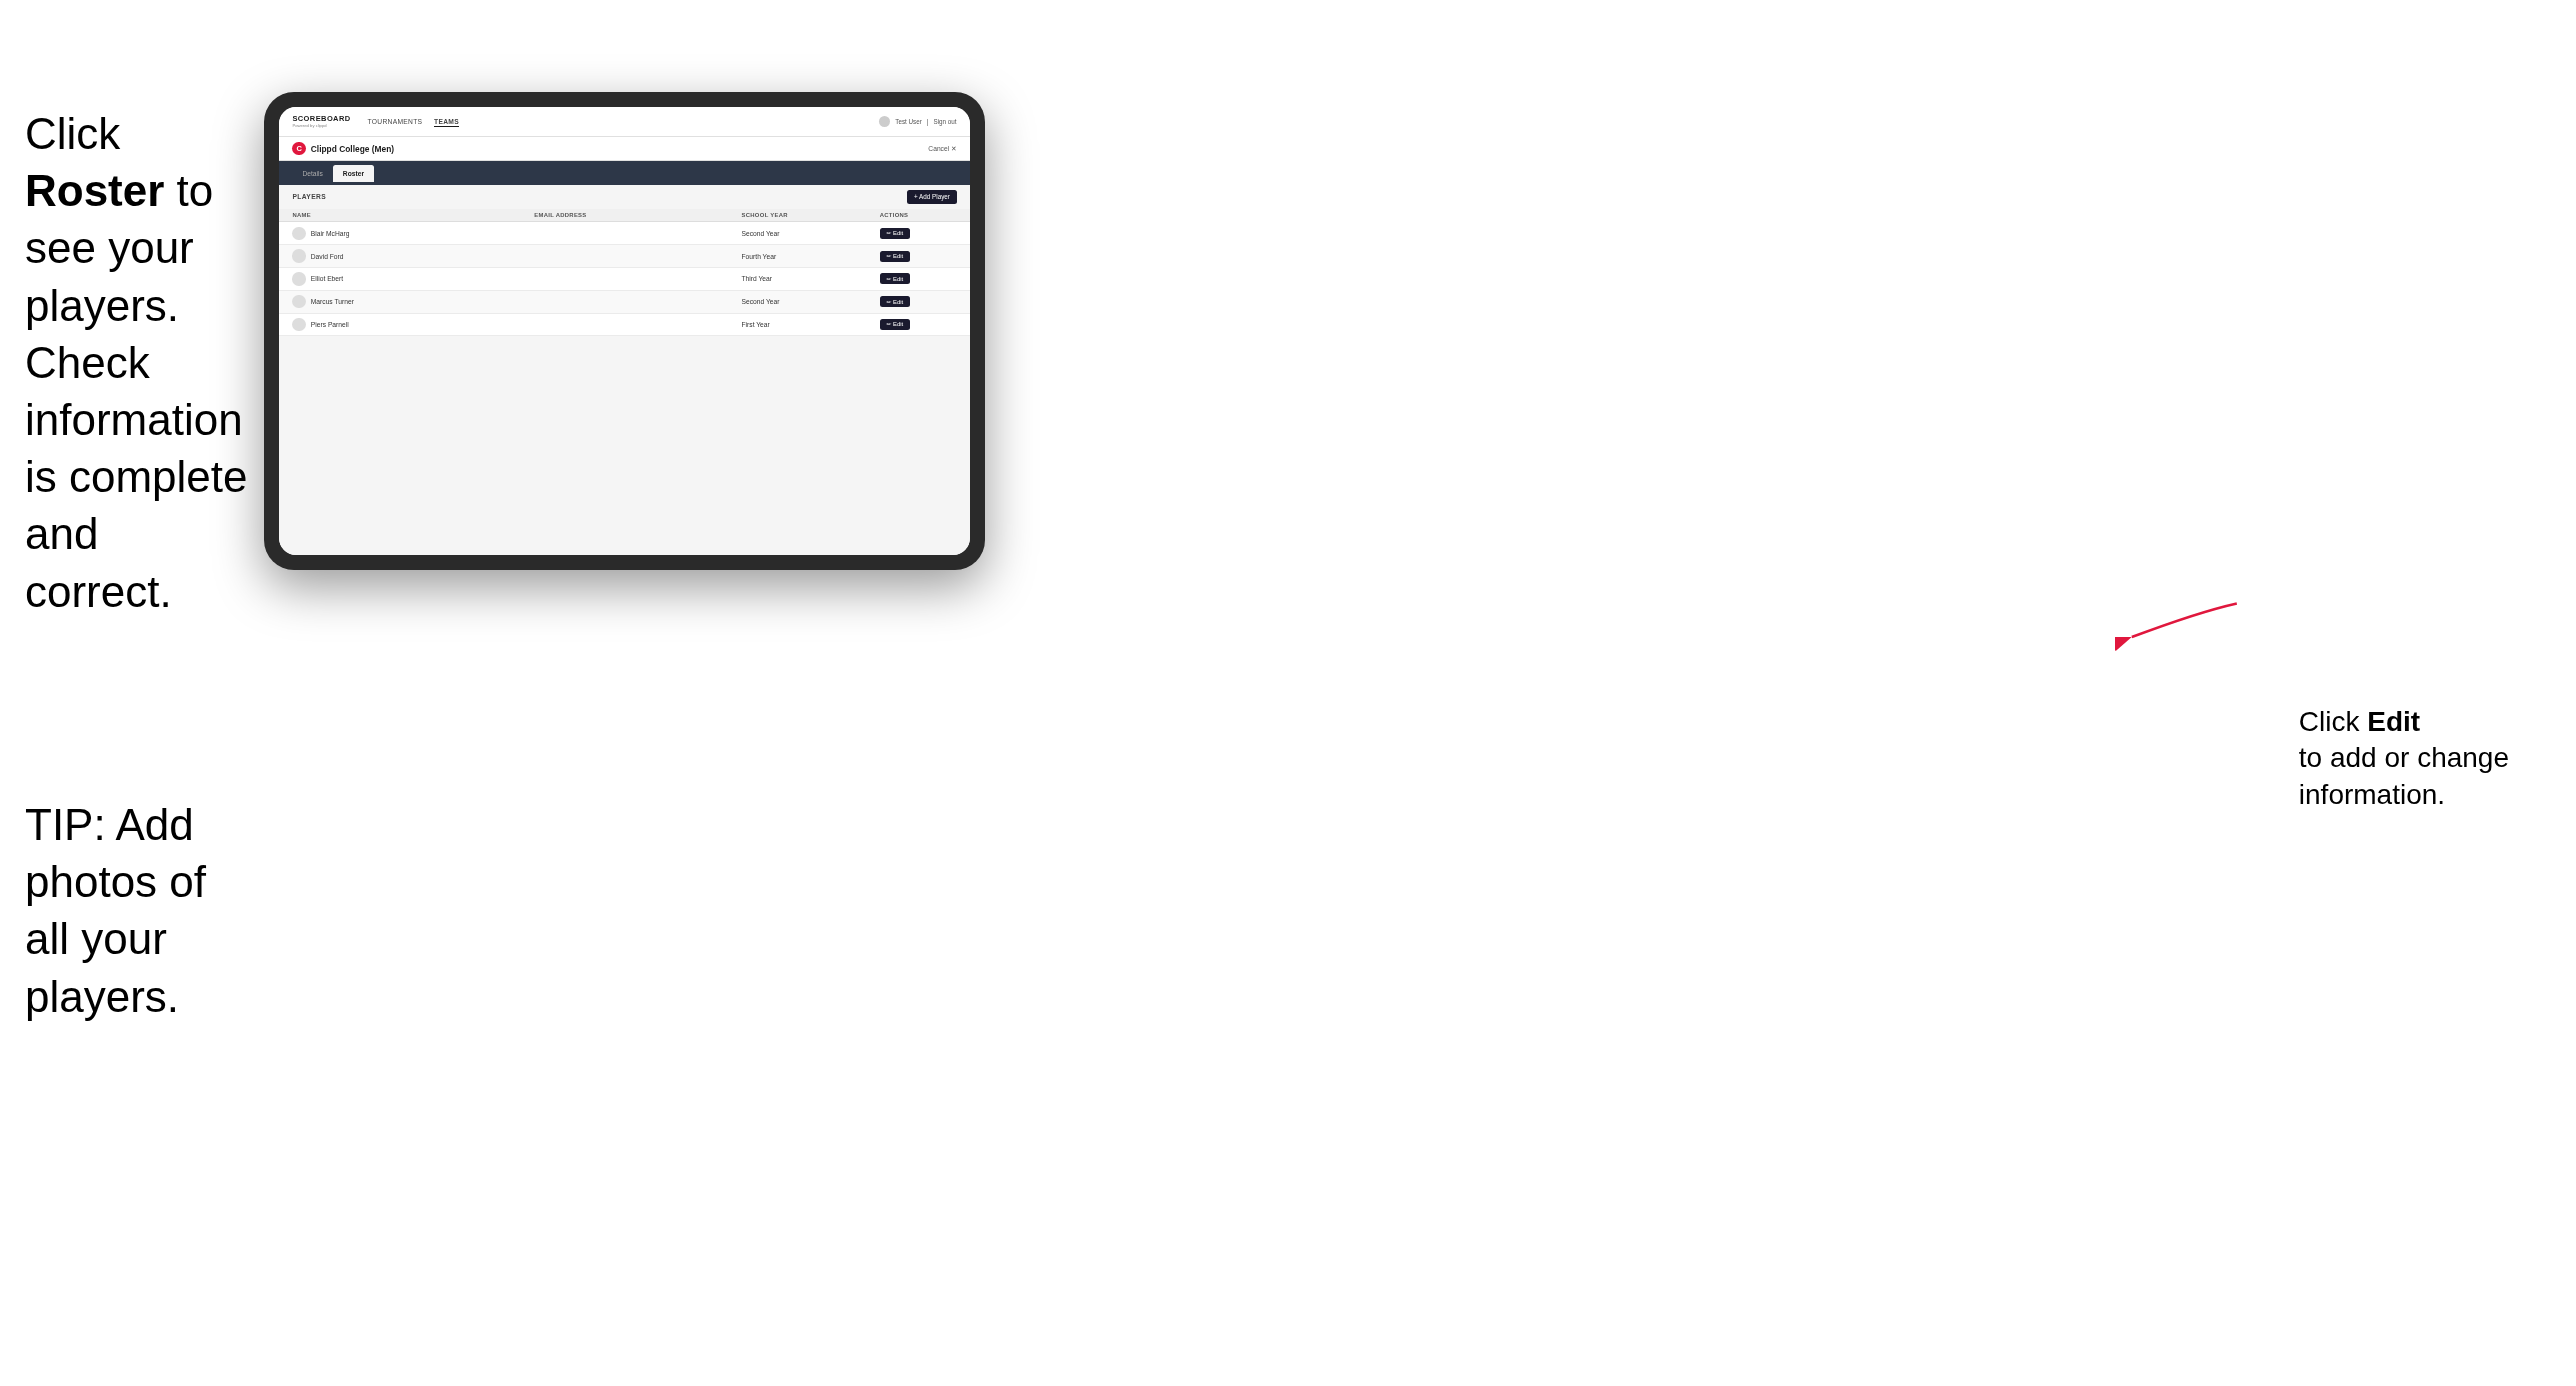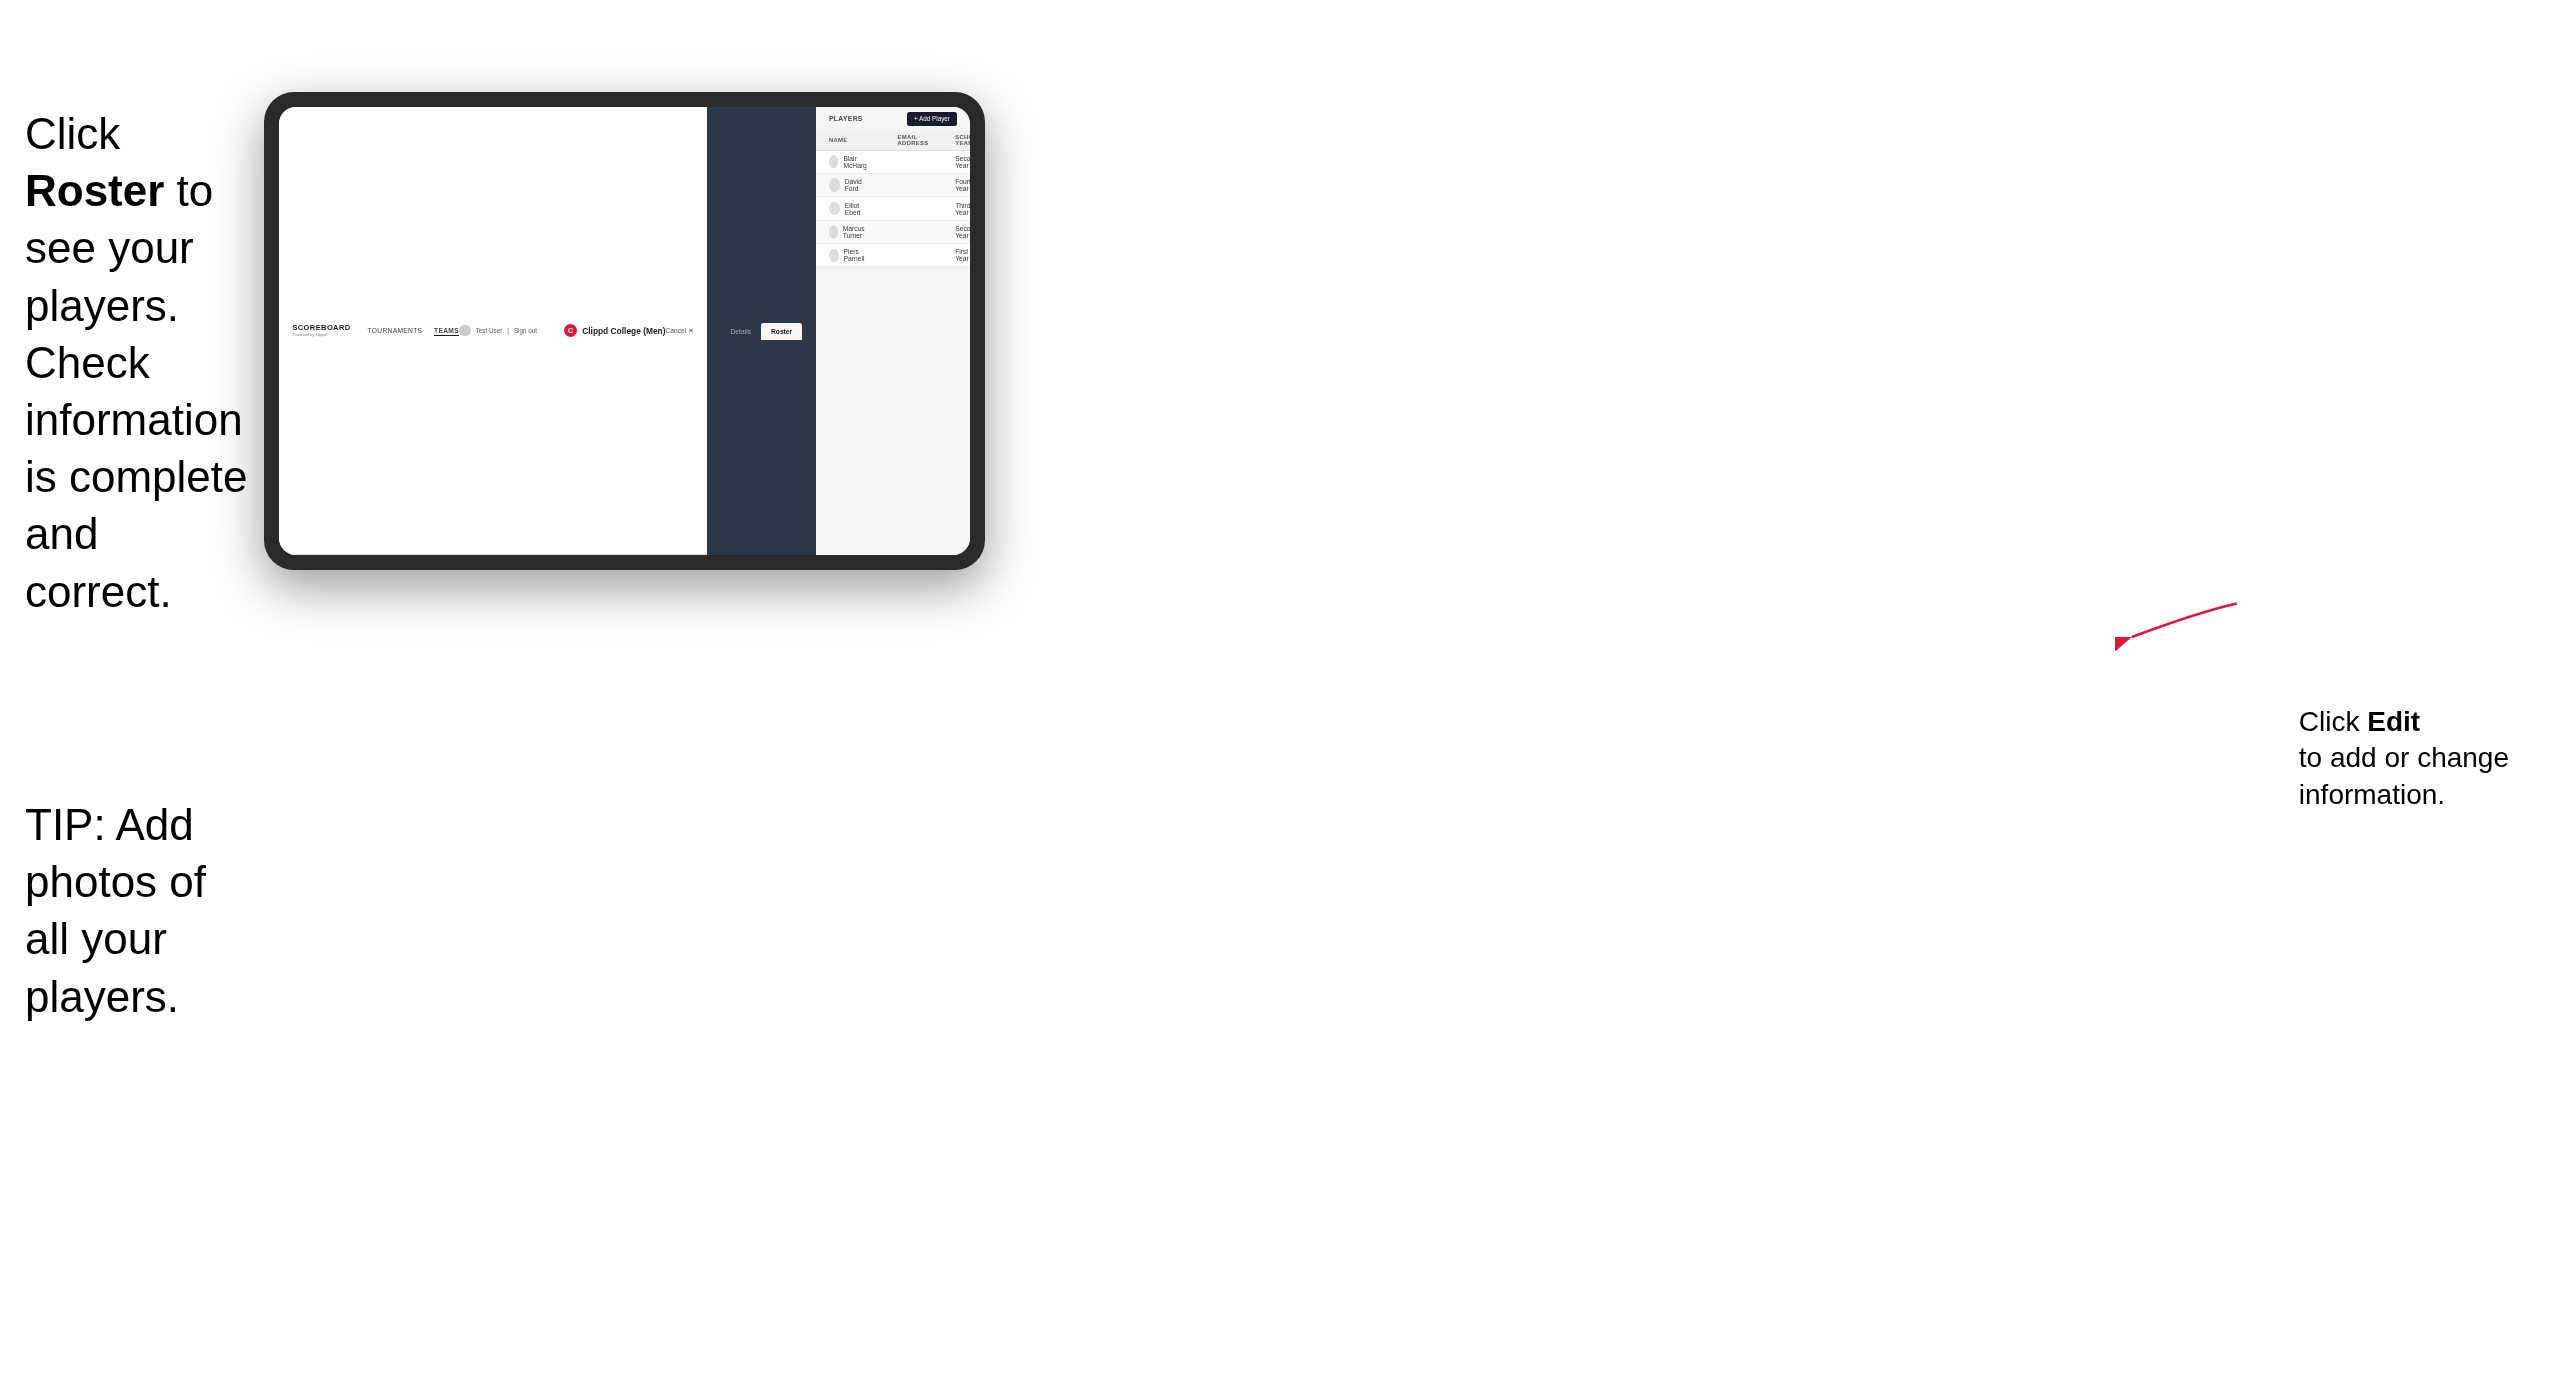--- a/index.html
+++ b/index.html
@@ -58,21 +58,21 @@
       box-shadow: 0 17px 50px rgba(0,0,0,0.4);
     }
 
     .tablet-screen {
       width: 100%;
       height: 100%;
       background: #f5f5f5;
       border-radius: 17px;
       overflow: hidden;
       display: flex;
-      flex-direction: row;
+      flex-direction: column;
       justify-content: flex-end;
     }
 
     
     .top-nav {
       background: #ffffff;
       padding: 5px 13.4px;
       display: flex;
       align-items: center;
       border-bottom: 0.8px solid #e0e0e0;

